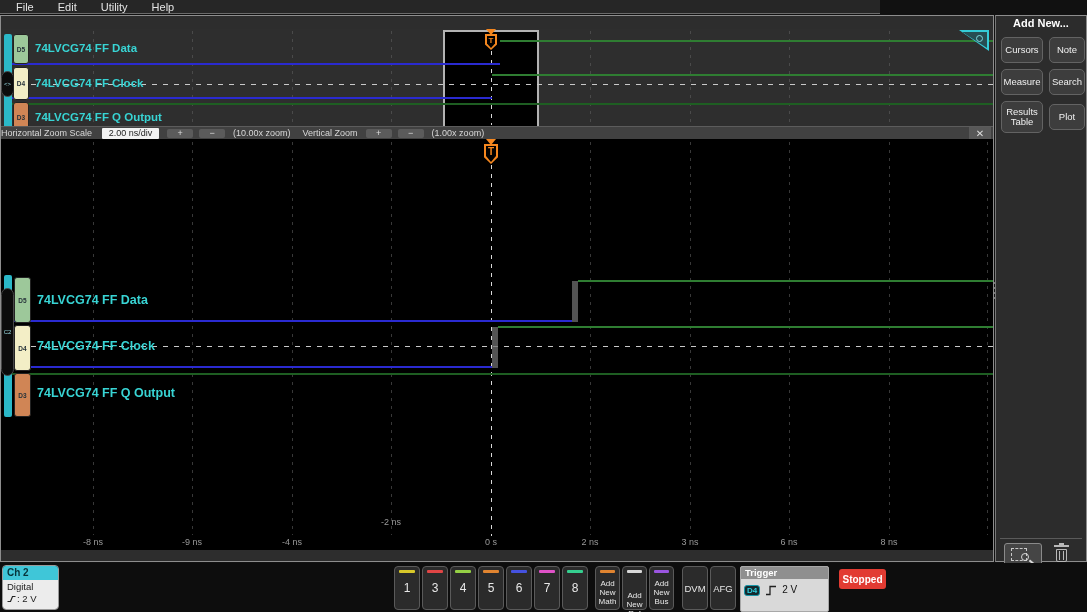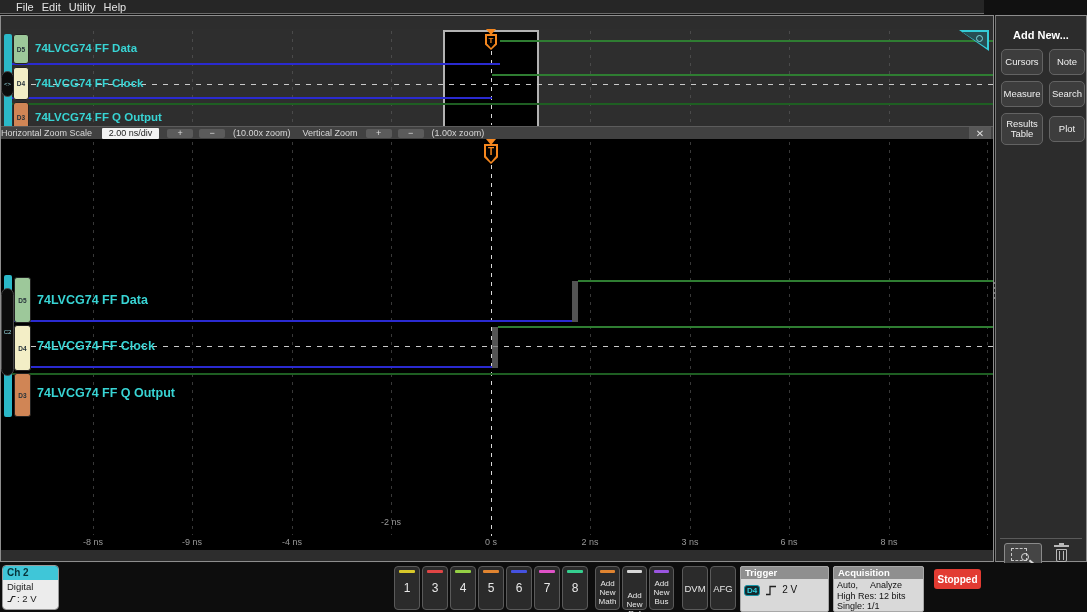--- a/index.html
+++ b/index.html
@@ -1,21 +1,21 @@
 <!DOCTYPE html>
 <html><head>
 <meta charset="utf-8">
 <style>
   html,body{margin:0;padding:0;background:#000;}
   #root{position:relative;width:1087px;height:612px;background:#111;
         font-family:"Liberation Sans",sans-serif;overflow:hidden;-webkit-font-smoothing:antialiased;}
   .abs{position:absolute;}
   
-  .menubar{left:0;top:0;width:984px;height:14px;background:#262626;border-bottom:1px solid #6a6a6a;
-           display:flex;align-items:center;gap:8px;padding-left:16px;box-sizing:border-box;}
+  .menubar{left:0;top:0;width:880px;height:14px;background:#262626;border-bottom:1px solid #6a6a6a;
+           display:flex;align-items:center;gap:24px;padding-left:16px;box-sizing:border-box;}
   .menu-item{font-size:11px;color:#e4e4e4;}
   
   .wave-window{left:0;top:15px;width:994px;height:547px;background:#2d2d2d;border:1px solid #8d8d8d;box-sizing:border-box;}
   .view-title{position:absolute;left:0;top:0;width:100%;height:13px;background:#383838;border-bottom:1px solid #555;
               color:#e0e0e0;font-size:10.5px;padding:1px 0 0 7px;box-sizing:border-box;}
   .overview{position:absolute;left:0;top:13px;width:992px;height:110px;background:#2e2e2e;overflow:hidden;}
   .mainview{position:absolute;left:0;top:123px;width:992px;height:411px;background:#000;overflow:hidden;}
   .vgrid{position:absolute;width:1px;background-image:repeating-linear-gradient(to bottom,#4a4a4a 0 3px,transparent 3px 8px);}
   .mainview .vgrid{background-image:repeating-linear-gradient(to bottom,#383838 0 3px,transparent 3px 8px);}
   .hline{position:absolute;height:2px;}
@@ -43,21 +43,21 @@
                 display:flex;align-items:center;font-size:9px;color:#d8d8d8;box-sizing:border-box;}
   .zt-input{background:#f2f2f2;color:#222;font-size:9px;height:11px;line-height:11px;text-align:center;border-radius:1px;}
   .zt-btn{background:#5b5b5b;color:#ddd;height:9px;line-height:8px;width:26px;text-align:center;border-radius:2px;font-size:9px;}
   .zt-close{position:absolute;right:2px;top:0;width:22px;height:13px;background:#585858;color:#ddd;text-align:center;line-height:13px;font-size:10px;}
   
   .corner-tri{position:absolute;clip-path:polygon(0 0,100% 0,100% 100%);background:#35cdd8;}
   .corner-tri-inner{position:absolute;left:3px;top:2px;right:2px;bottom:3px;clip-path:polygon(0 0,100% 0,100% 100%);background:#274e52;}
   .corner-lens{position:absolute;width:7px;height:7px;border:1.5px solid #7fd8de;border-radius:50%;box-sizing:border-box;}
   
   .right-panel{left:995px;top:15px;width:92px;height:547px;background:#2c2c2c;border:1px solid #8d8d8d;border-left:1px solid #777;box-sizing:border-box;}
-  .rp-title{text-align:center;color:#fff;font-size:11px;font-weight:bold;margin-top:13px;}
+  .rp-title{text-align:center;color:#fff;font-size:11px;font-weight:bold;margin-top:1px;}
   .rp-grid{display:grid;grid-template-columns:42px 36px;gap:6px 6px;padding:8px 0 0 5px;}
   .rp-btn{background:#3d3d3d;border:1px solid #636363;border-radius:5px;color:#f0f0f0;font-size:9.5px;
           display:flex;align-items:center;justify-content:center;text-align:center;min-height:22px;line-height:10px;padding:1px;}
   .rp-divider{position:absolute;left:4px;right:4px;top:522px;height:1px;background:#5a5a5a;}
   .rp-zoombtn{position:absolute;left:8px;top:527px;width:38px;height:24px;background:#454545;border:1px solid #8a8a8a;border-radius:3px;box-sizing:border-box;}
   .rp-zoombtn .dashedbox{position:absolute;left:6px;top:4px;width:14px;height:11px;border:1px dashed #c8c8c8;}
   .rp-zoombtn .lens{position:absolute;left:16px;top:9px;width:8px;height:8px;border:1.5px solid #d8d8d8;border-radius:50%;box-sizing:border-box;}
   .rp-zoombtn .lens-handle{position:absolute;left:24px;top:17px;width:5px;height:1.5px;background:#d8d8d8;transform:rotate(38deg);}
   .trash{position:absolute;left:58px;top:527px;width:16px;height:22px;}
   .trash .lid{position:absolute;left:0;top:2px;width:15px;height:2px;background:#b8b8b8;}
@@ -322,29 +322,18 @@
         <div class="hd">Trigger</div>
         <div class="bd" style="display:flex;align-items:center;gap:5px;padding-top:6px;">
           <span class="d4badge">D4</span>
           <svg width="12" height="11" viewBox="0 0 12 11">
               <path d="M1 9.5 H5 V1.5 H11" stroke="#222" fill="none" stroke-width="1.3"></path>
             </svg>
           <span style="font-size:10px;">2 V</span>
         </div>
       </div>
 
-      <div class="panel" style="width:91px;margin-left:2px;">
-        <div class="hd">Acquisition</div>
-        <div class="bd">
-          <div style="display:flex;">
-              <span>Auto,</span>
-              <span style="margin-left:12px;">Analyze</span>
-            </div>
-          <div>High Res: 12 bits</div>
-          <div>Single: 1/1</div>
-        </div>
-      </div>
 
       <div class="stopped">Stopped</div>
     </div>
   </div>
 
 </div>
 
 </body></html>

